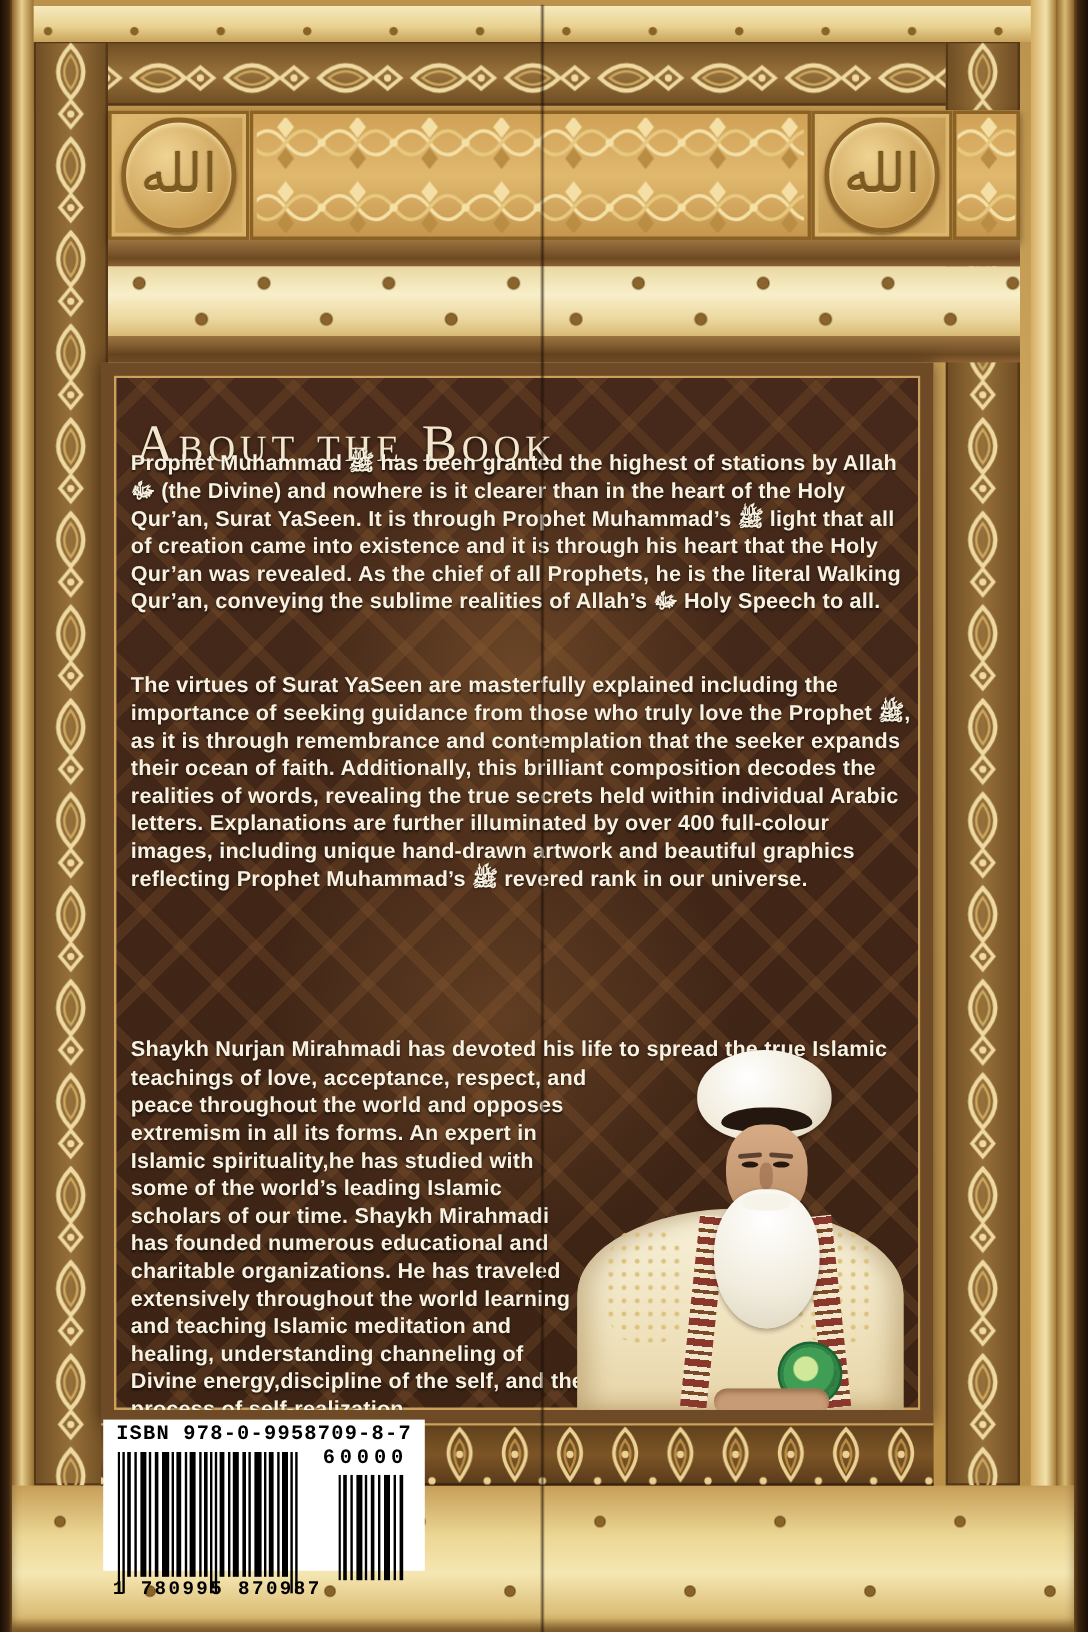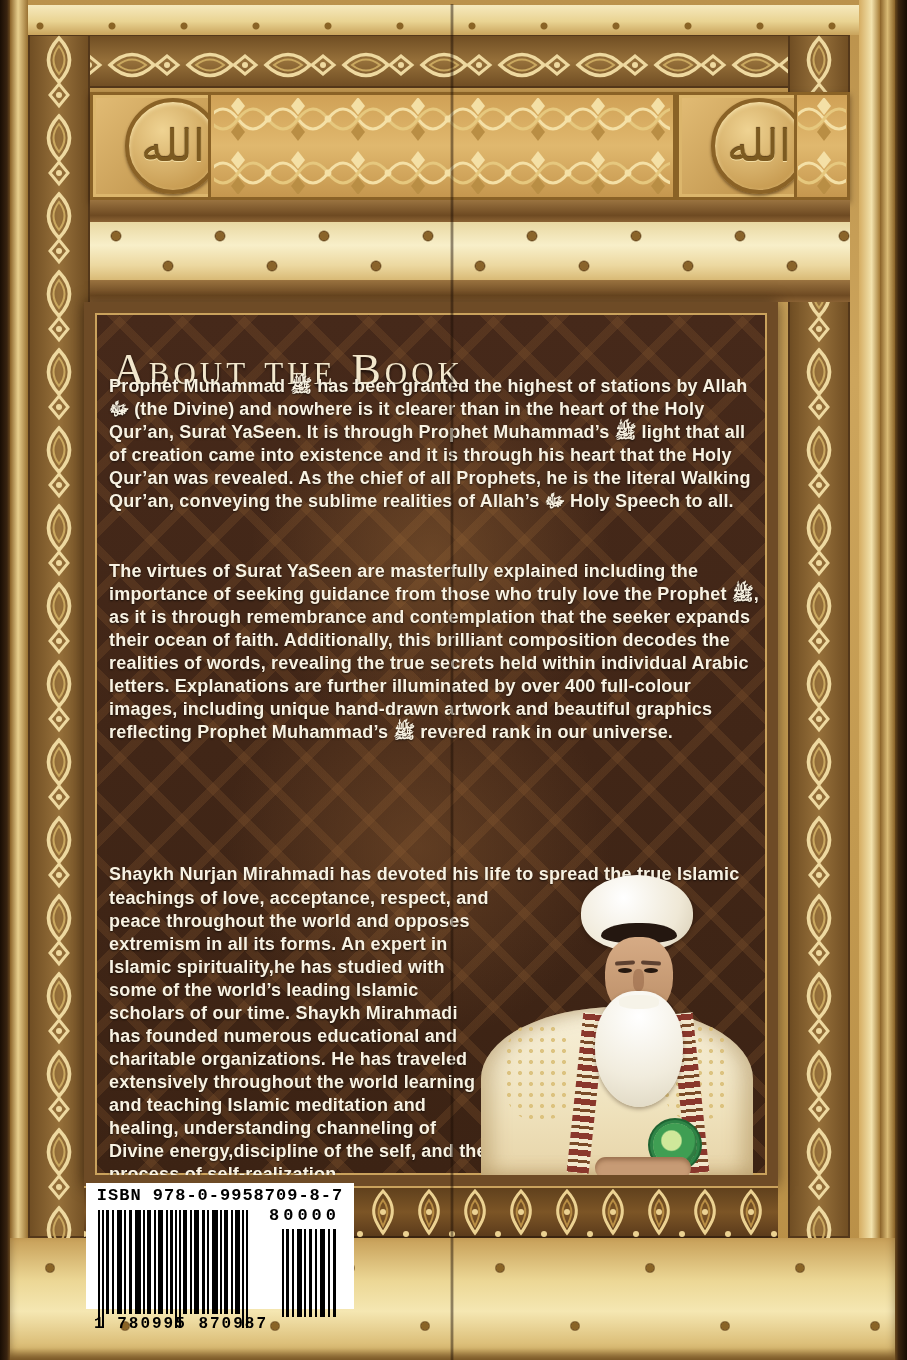--- a/index.html
+++ b/index.html
@@ -26,21 +26,21 @@
   .strip{z-index:2;background:linear-gradient(90deg,#6e4c22,#96703a 50%,#6e4c22);
          box-shadow:inset 0 0 0 2px #54381a;}
   .strip svg,.bandfill svg{display:block;}
   .strip-top{left:28px;top:34px;width:822px;height:54px;
          background:linear-gradient(180deg,#6e4c22,#96703a 50%,#6e4c22);box-shadow:inset 0 0 0 2px #54381a;}
 
   
   .callig-band{left:90px;top:92px;width:760px;height:108px;z-index:2;
     background:linear-gradient(180deg,#a97f3e,#c79a52);box-shadow:0 3px 6px rgba(40,20,5,.5);}
   .med{box-shadow:inset 0 0 0 3px #8a6226,inset 0 0 0 6px #dcb66c;
-    background:linear-gradient(135deg,#e3bd76,#c59a52 60%,#d8b066);padding-left:48px;}
+    background:linear-gradient(135deg,#e3bd76,#c59a52 60%,#d8b066);}
   .med-circle{position:absolute;left:50%;top:50%;transform:translate(-50%,-50%);
     width:88px;height:88px;border-radius:50%;border:4px solid #8a6226;
     background:radial-gradient(circle at 38% 32%,#efd392,#c89c52 75%);
     display:flex;align-items:center;justify-content:center;
     box-shadow:inset 0 2px 4px rgba(255,240,190,.8),0 2px 3px rgba(60,35,10,.55);}
   .med-circle span{font-family:"DejaVu Sans",sans-serif;font-size:44px;line-height:1;
     color:#7c5a20;text-shadow:0 1px 0 #f3dda2,0 -1px 1px #5e3f14;}
   .arab{background:linear-gradient(180deg,#cfa055,#e0b86e 50%,#c4954c);
     box-shadow:inset 0 0 0 3px #8a6226;}
 
@@ -254,21 +254,21 @@
 
   <div class="abs seam"></div>
   <div class="abs molding-l"></div>
   <div class="abs shine-r"></div>
   <div class="abs molding-r2"></div>
   <div class="abs edge-l"></div>
   <div class="abs edge-r"></div>
 
   <div class="abs barcode">
     <div class="bc-isbn">ISBN 978-0-9958709-8-7</div>
-    <div class="bc-addon">80000</div>
+    <div class="bc-addon">60000</div>
     <svg class="bc-main" width="156" height="118">
       <g fill="#000">
         <rect x="0" y="0" width="2" height="118"></rect>
           <rect x="4" y="0" width="2" height="118"></rect>
         <rect x="8" y="0" width="3" height="104"></rect>
           <rect x="14" y="0" width="2" height="104"></rect>
         <rect x="19" y="0" width="5" height="104"></rect>
           <rect x="26" y="0" width="2" height="104"></rect>
         <rect x="31" y="0" width="3" height="104"></rect>
           <rect x="37" y="0" width="6" height="104"></rect>

